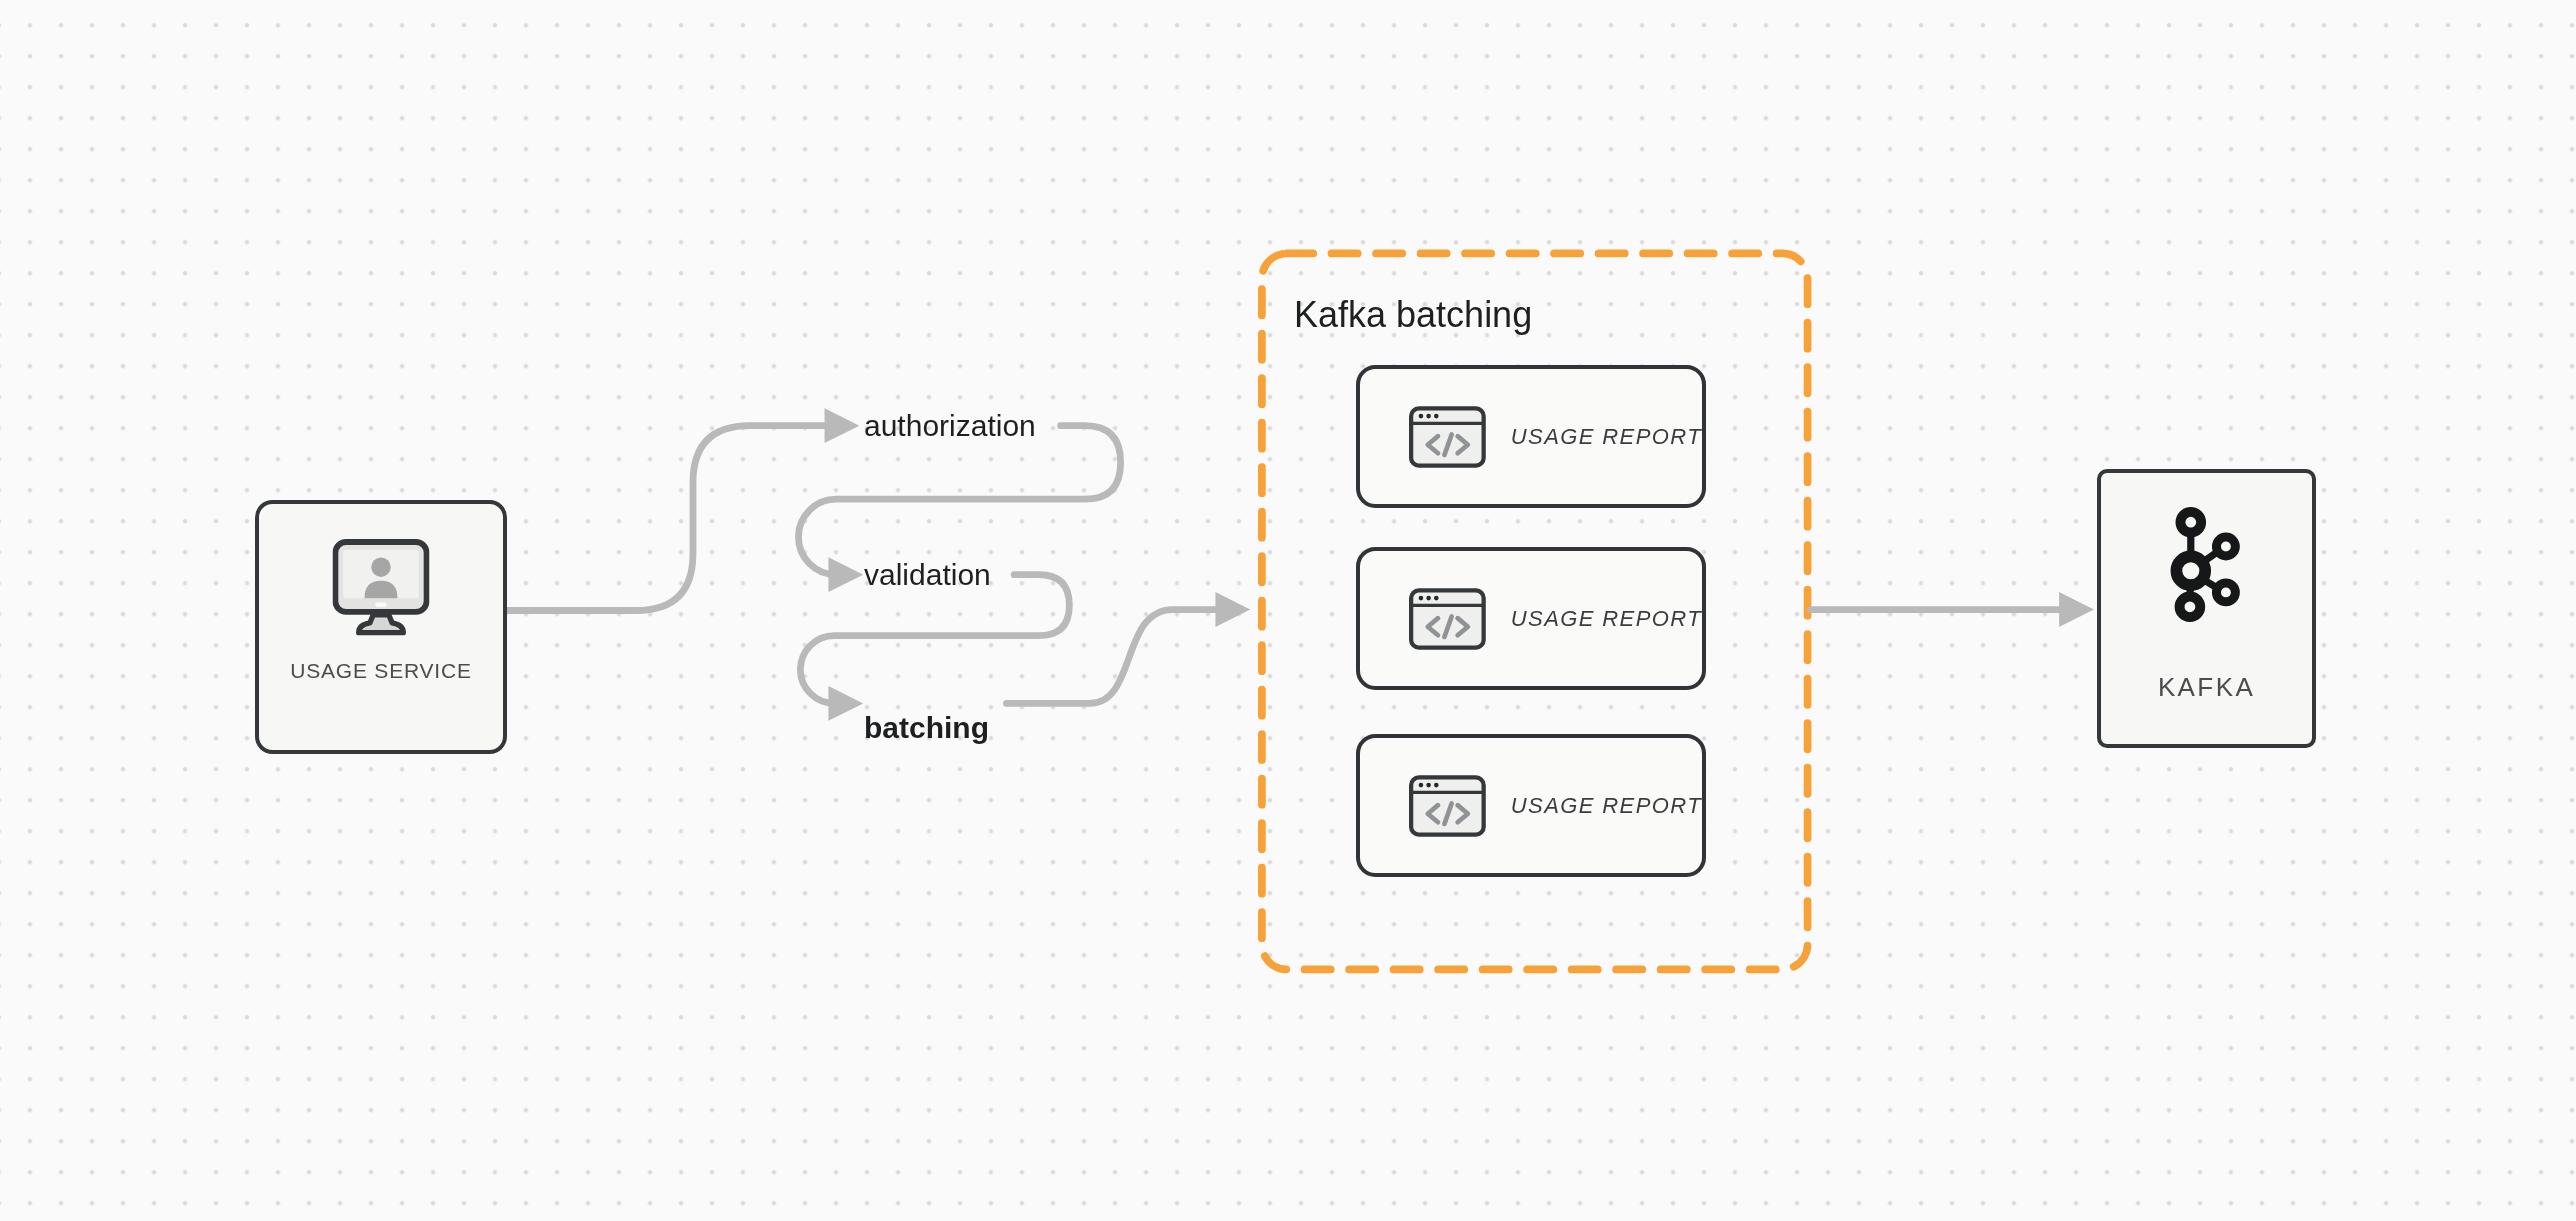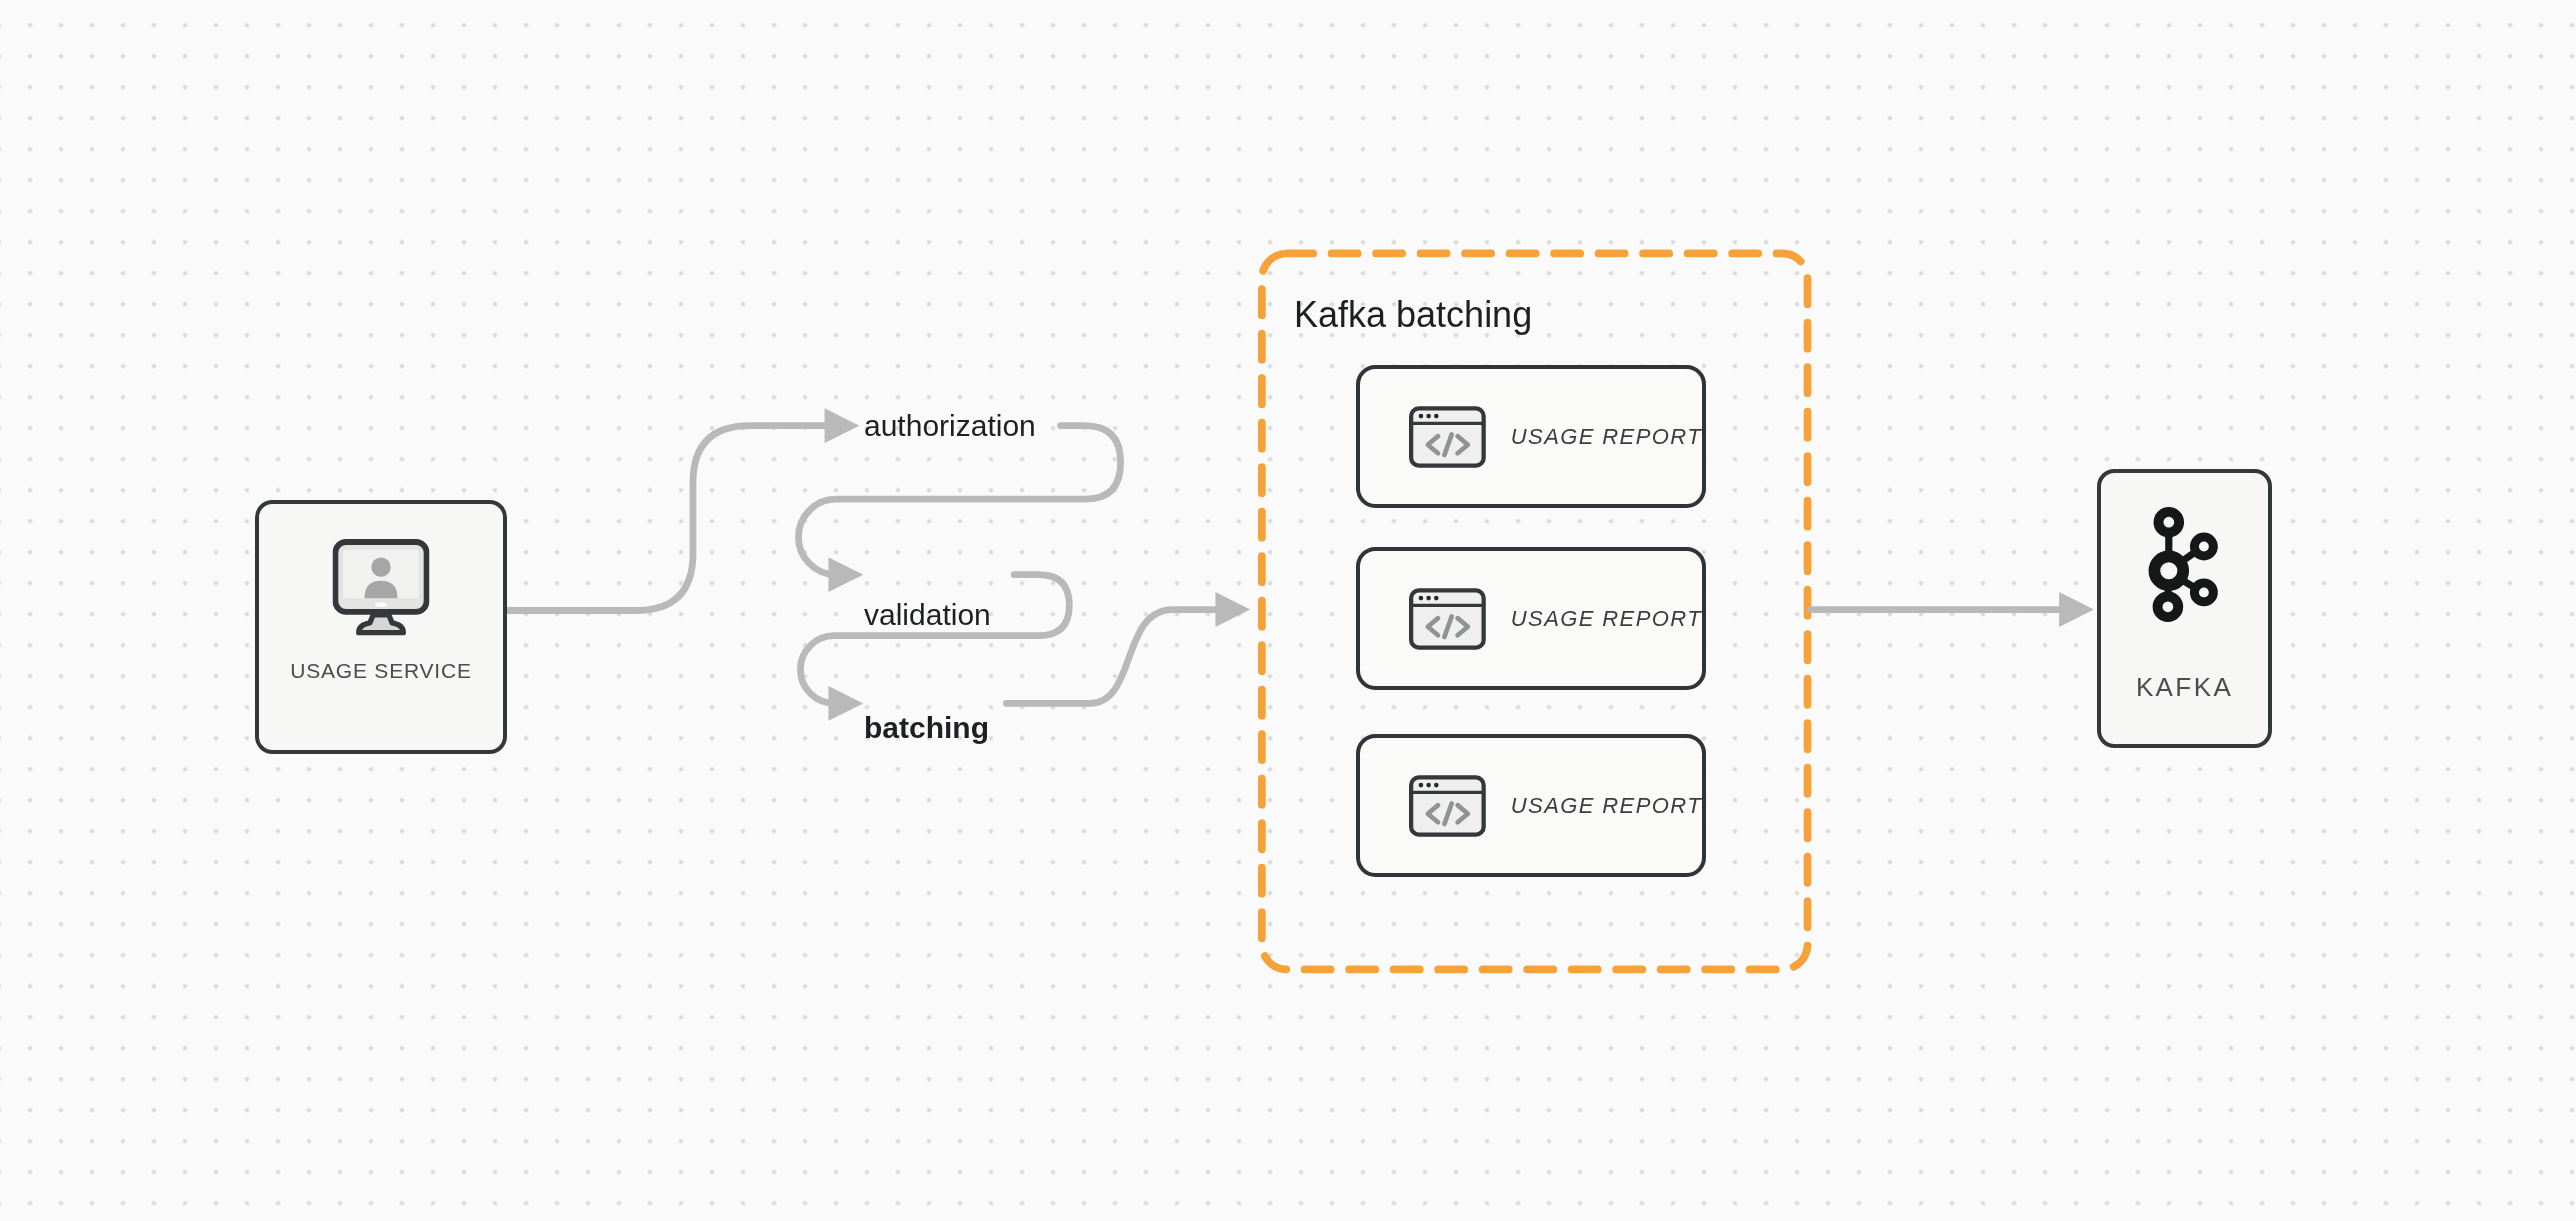--- a/index.html
+++ b/index.html
@@ -17,38 +17,38 @@
 
   
   .node{
     position:absolute;
     background:#f7f7f5;
     border:4.8px solid #35383b;
     border-radius:17.4px;
     box-sizing:border-box;
   }
   .node-usage{left:255px;top:500px;width:252px;height:254px;}
-  .node-kafka{left:2097px;top:469px;width:175px;height:279px;}
+  .node-kafka{left:2097px;top:469px;width:219px;height:279px;border-radius:10px;}
   .node-icon{position:absolute;left:50%;transform:translateX(-50%);}
   .node-usage .node-icon{top:35px;}
   .node-kafka .node-icon{top:33px;}
   .node-label{
     position:absolute;left:0;right:0;text-align:center;
     color:#4a4c4e;font-weight:500;
   }
   .node-usage .node-label{top:155px;font-size:21px;letter-spacing:0.8px;}
   .node-kafka .node-label{top:199px;font-size:26px;letter-spacing:2.4px;}
 
   
   .flow-label{
     position:absolute;left:864px;transform:translateY(-50%);
     font-size:30px;font-weight:500;color:#1d1f21;white-space:nowrap;
   }
   .fl-1{top:426px;}
-  .fl-2{top:575px;margin-top:40px;}
+  .fl-2{top:575px;}
   .fl-3{top:728px;font-weight:bold;}
 
   
   .group-title{
     position:absolute;left:1294px;top:295px;
     font-size:36px;line-height:39px;font-weight:500;color:#1d1f21;white-space:nowrap;
   }
 
   
   .card{

